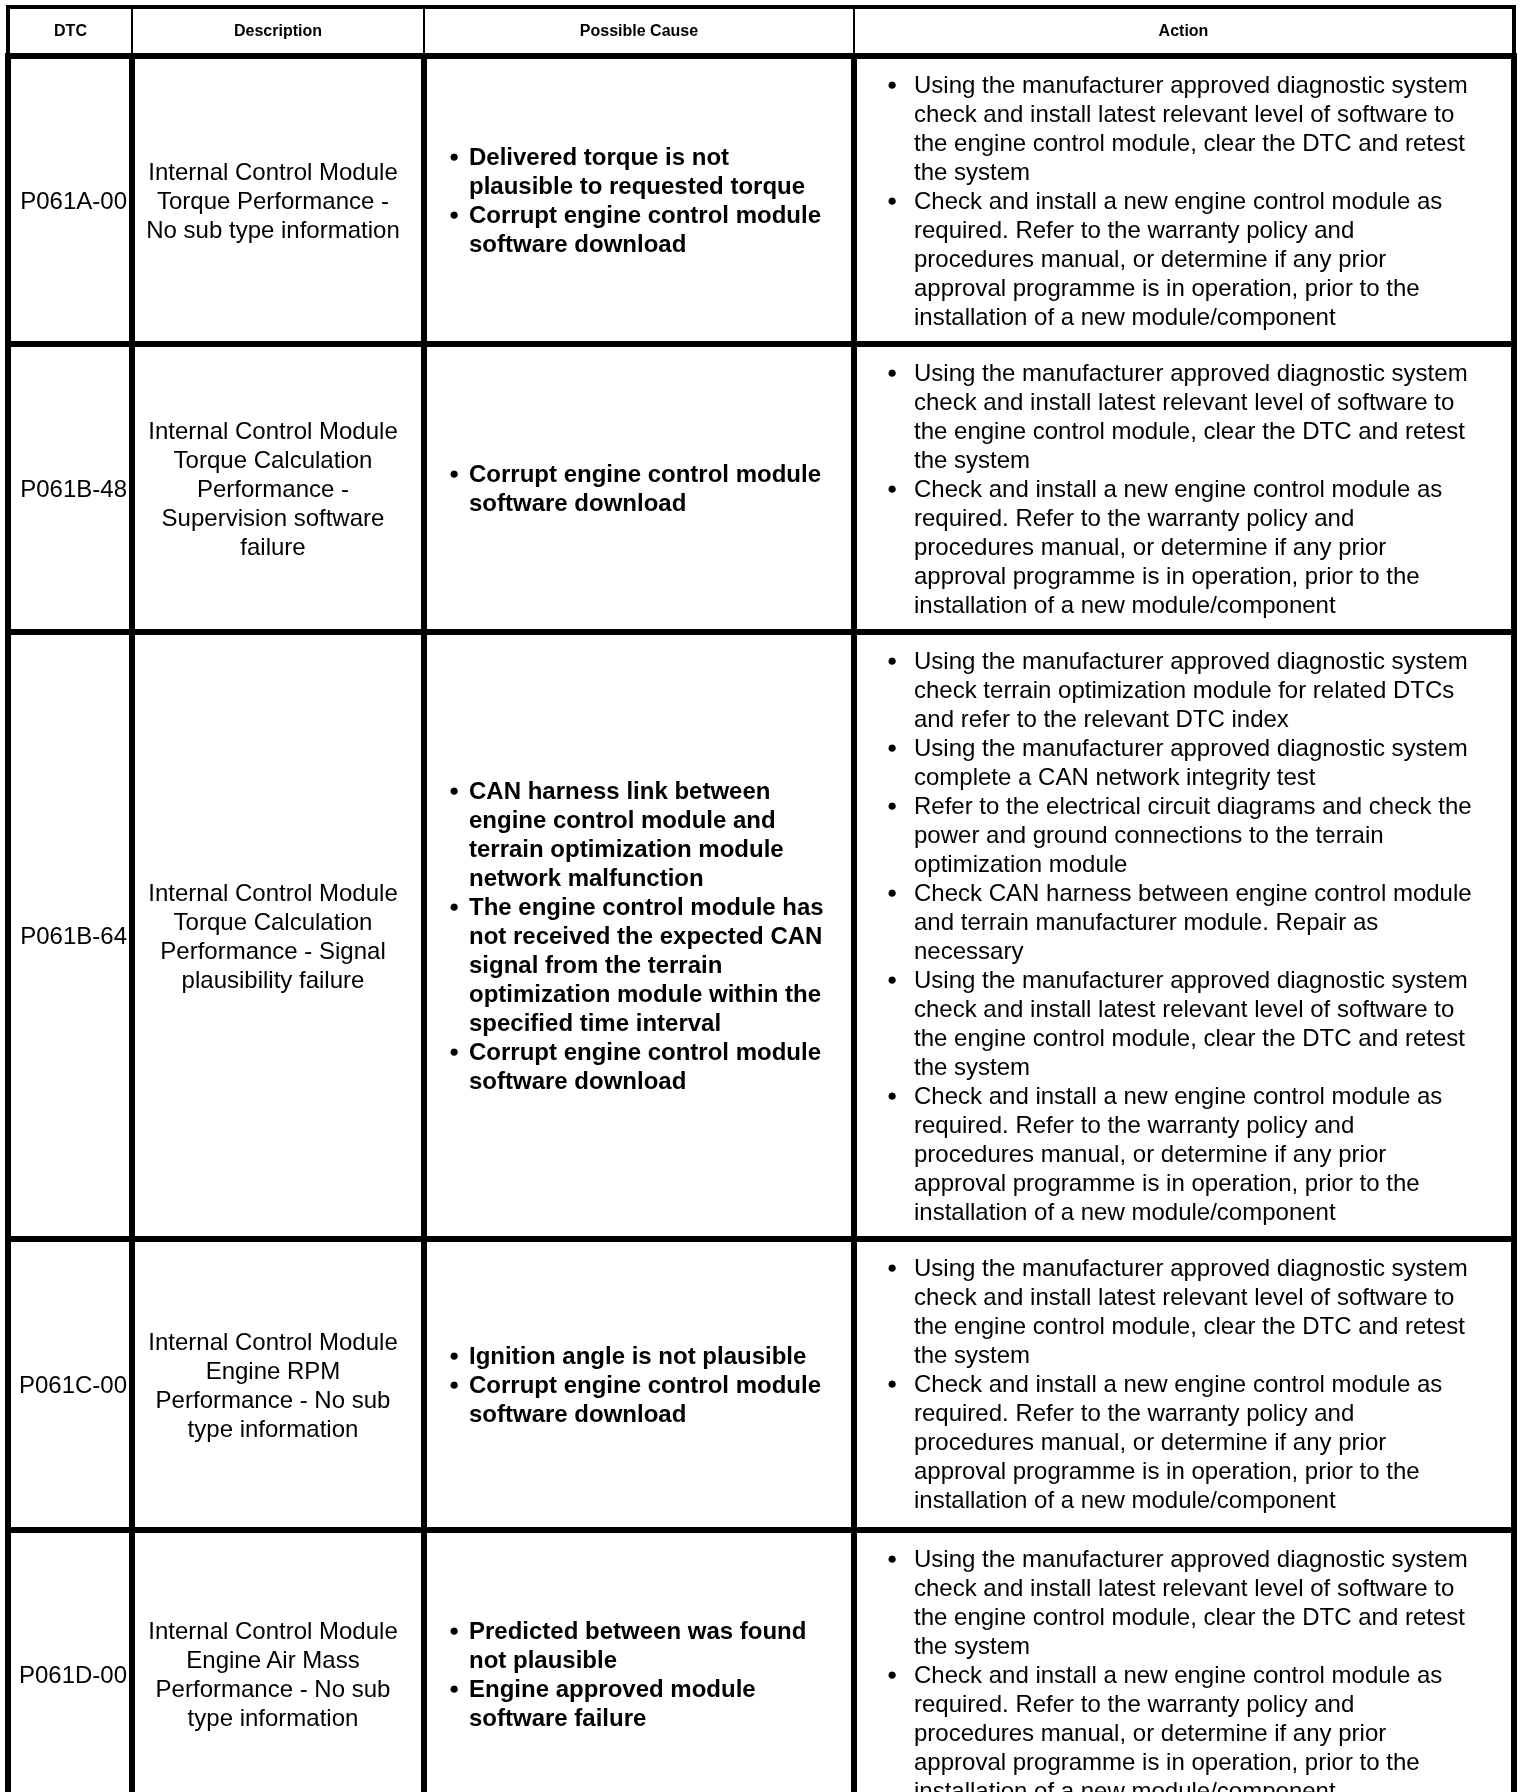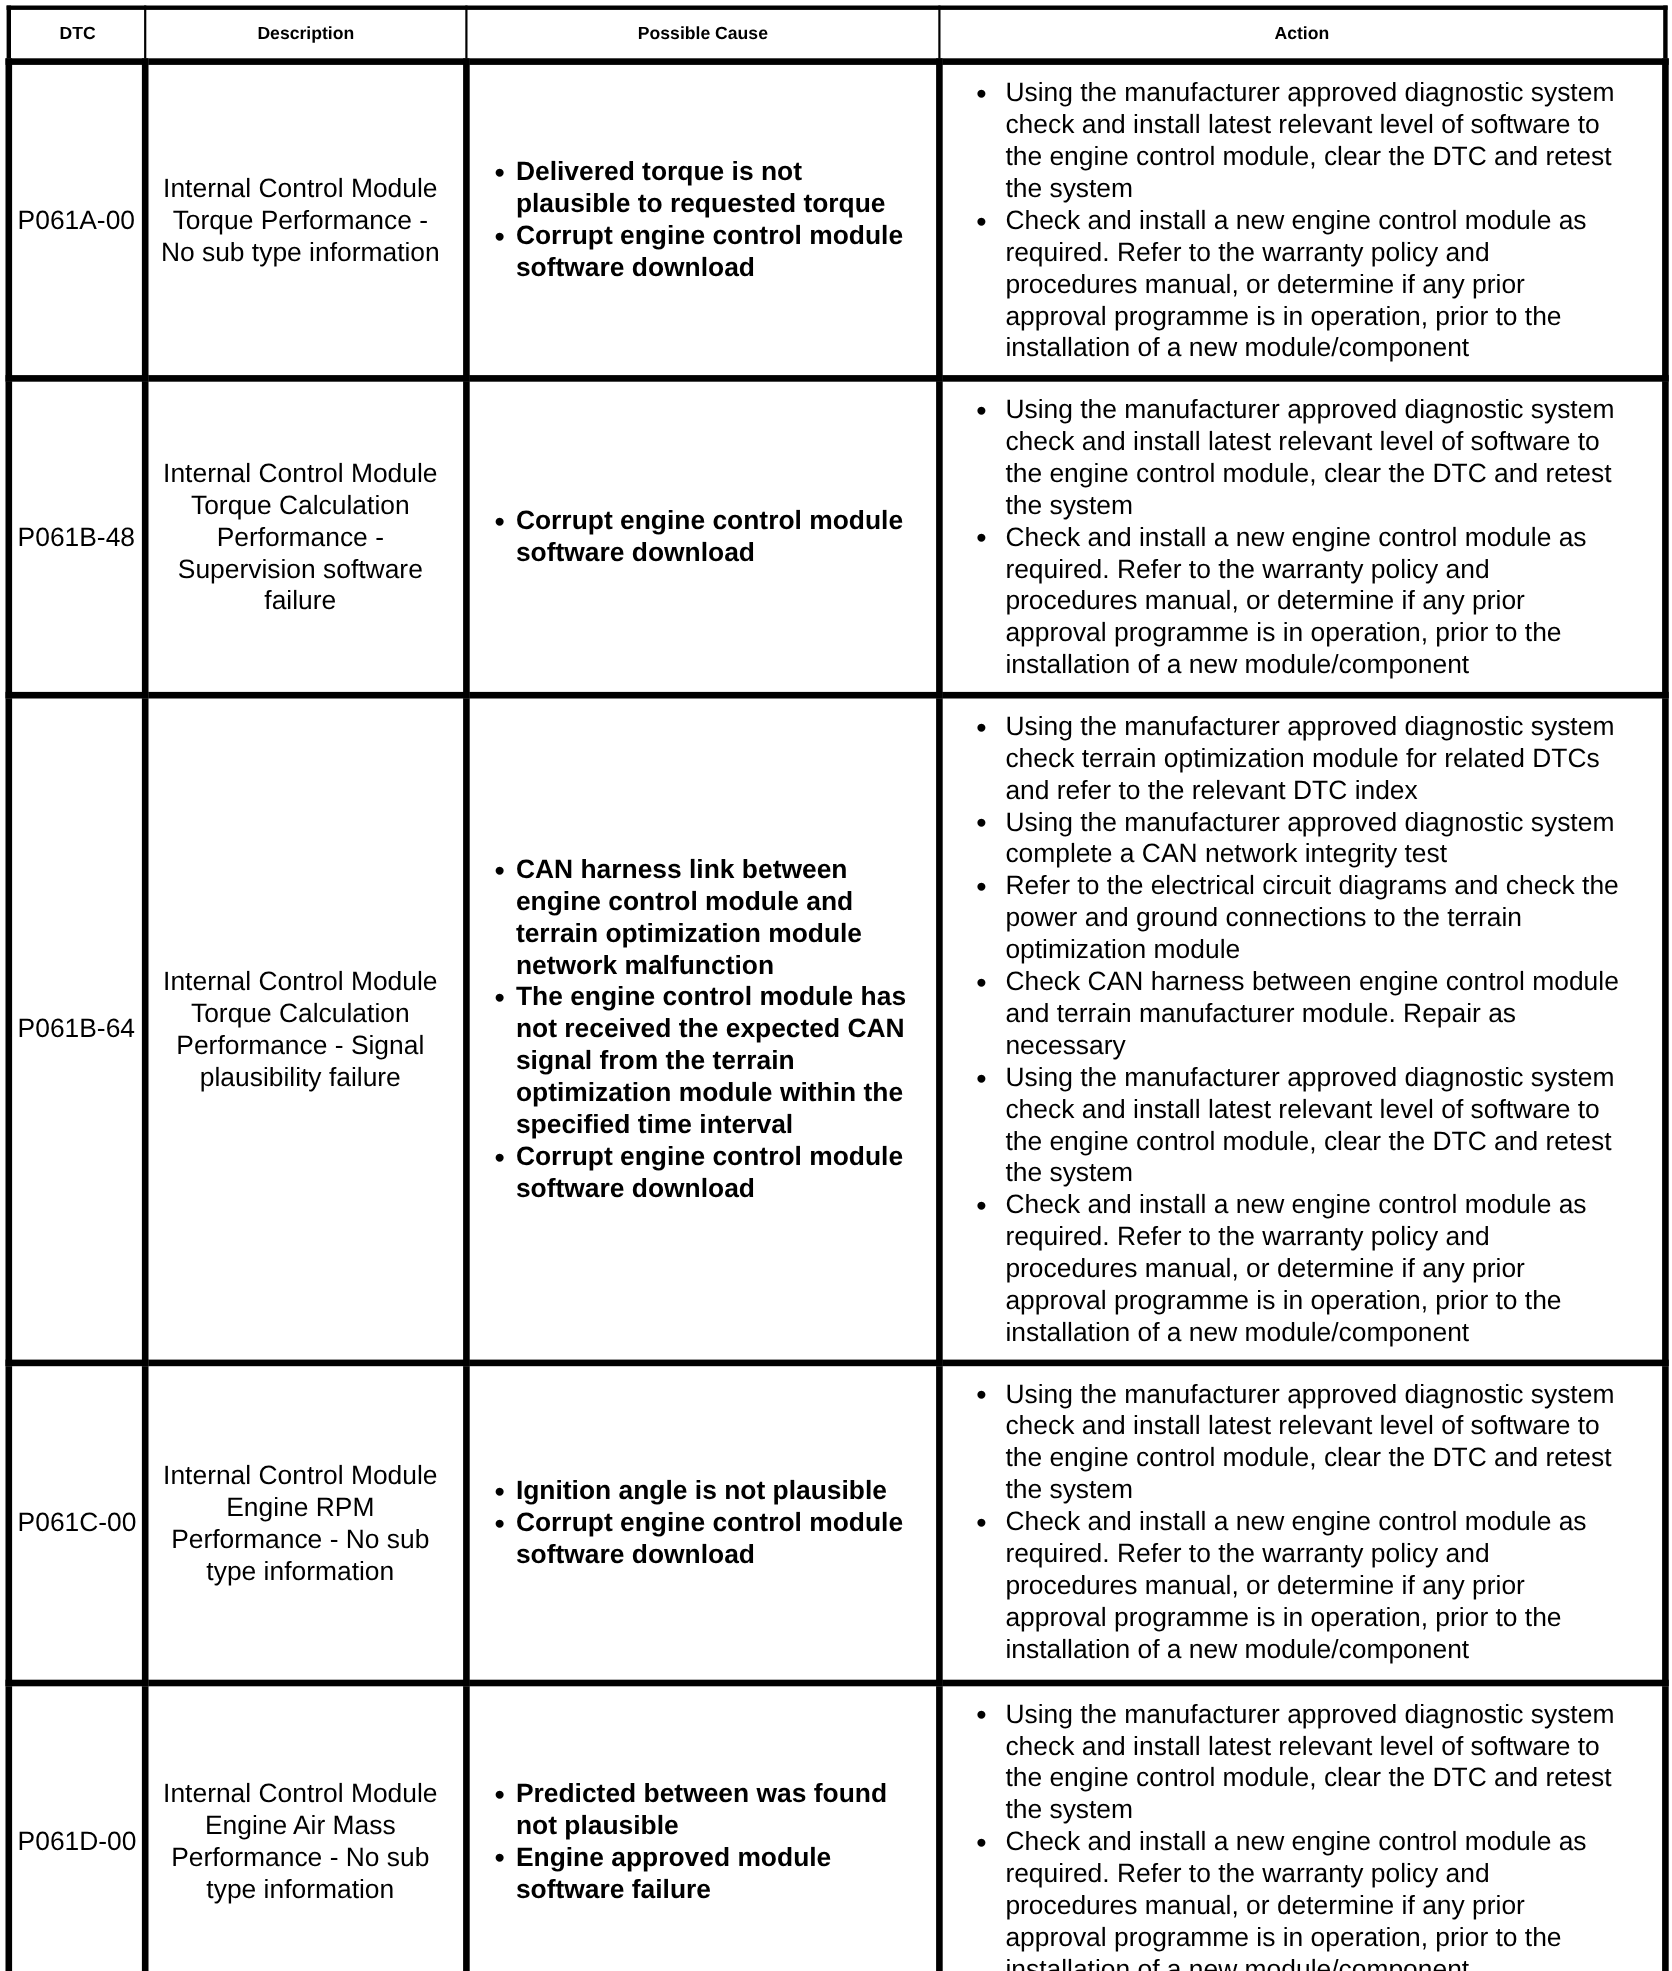--- a/index.html
+++ b/index.html
@@ -44,21 +44,21 @@
     overflow: hidden;
   }
   tr.row-1 { height: 288px; }
   tr.row-2 { height: 284px; }
   tr.row-3 { height: 596px; }
   tr.row-4 { height: 291px; }
   tr.row-5 { height: 283px; }
 
   td.cell-dtc {
     padding: 4px 2px 4px 5px;
-    text-align: left;
+    text-align: right;
   }
   td.cell-desc {
     padding: 4px 20px 4px 10px;
     text-align: center;
   }
   td.cell-cause {
     padding: 6px 27px 6px 0;
   }
   td.cell-action {
     vertical-align: top;

